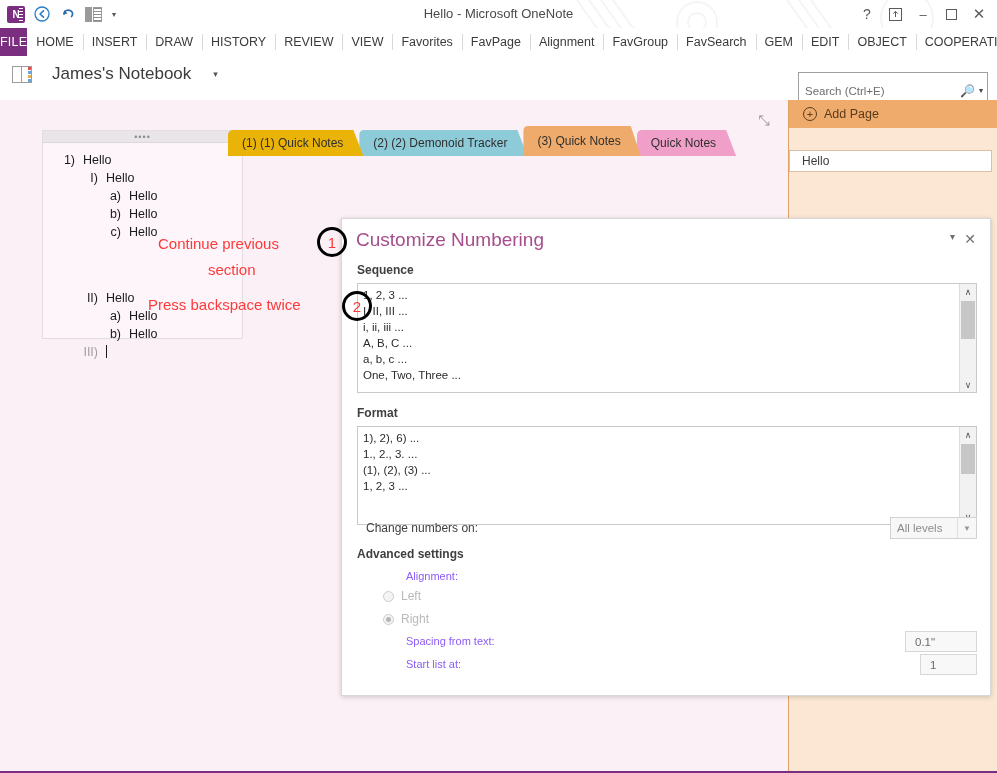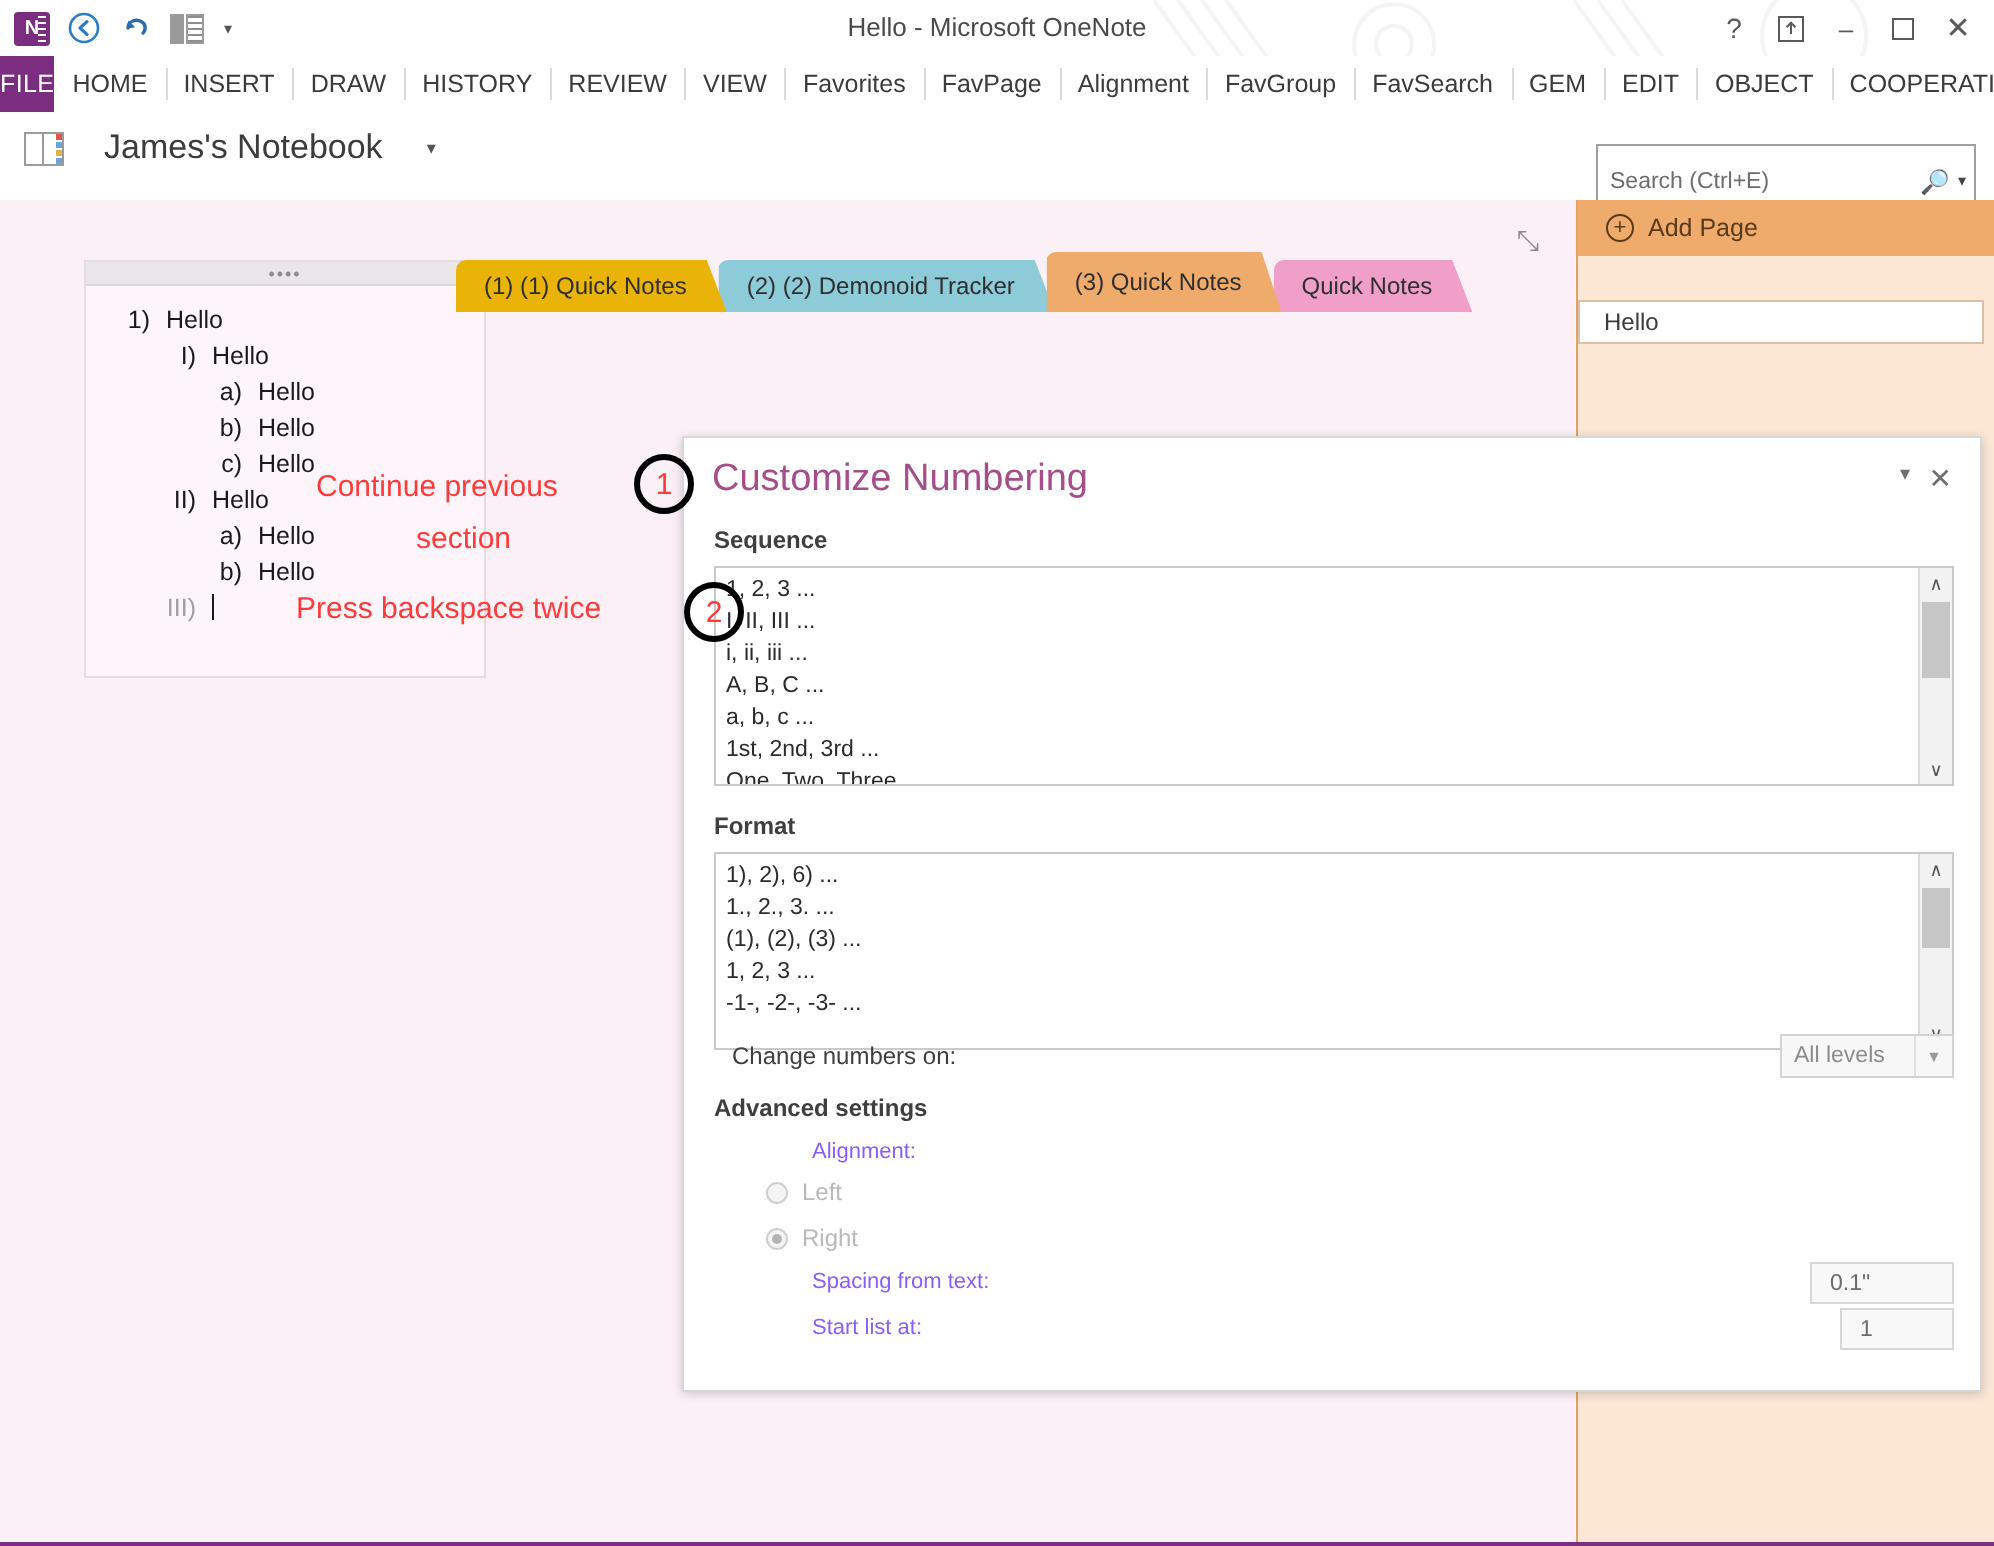--- a/index.html
+++ b/index.html
@@ -352,21 +352,21 @@
         </div>
         <div class="oline" style="padding-left: 56px;">
           <span class="onum" style="min-width: 22px;">b)</span>
           <span class="otext" style="margin-left: 8px;">Hello</span>
         </div>
         <div class="oline" style="padding-left: 56px;">
           <span class="onum" style="min-width: 22px;">c)</span>
           <span class="otext" style="margin-left: 8px;">Hello</span>
         </div>
         <div class="oline" style="padding-left: 33px;">
-          <span class="onum" style="min-width: 22px;">II)</span>
+          <span class="onum" style="min-width: 22px; margin-top: 48px;">II)</span>
           <span class="otext" style="margin-left: 8px;">Hello</span>
         </div>
         <div class="oline" style="padding-left: 56px;">
           <span class="onum" style="min-width: 22px;">a)</span>
           <span class="otext" style="margin-left: 8px;">Hello</span>
         </div>
         <div class="oline" style="padding-left: 56px;">
           <span class="onum" style="min-width: 22px;">b)</span>
           <span class="otext" style="margin-left: 8px;">Hello</span>
         </div>
@@ -401,38 +401,36 @@
     <div class="dlg-ctrl close">✕</div>
 
     <div class="dlg-label" style="left:15px; top:44px;">Sequence</div>
     <div class="listbox" style="left:15px; top:64px; width:620px; height:110px;">
       <div class="lb-inner" id="seq-items">
           <div class="lb-item">1, 2, 3 ...</div>
           <div class="lb-item">I, II, III ...</div>
           <div class="lb-item">i, ii, iii ...</div>
           <div class="lb-item">A, B, C ...</div>
           <div class="lb-item">a, b, c ...</div>
-          <div class="lb-item">1st, 2nd, 3rd ...</div>
           <div class="lb-item">One, Two, Three ...</div>
         </div>
       <div class="scrollcol">
         <div class="arw">∧</div>
         <div class="thumb" style="top:17px; height:38px;"></div>
         <div class="arw dn">∨</div>
       </div>
     </div>
 
     <div class="dlg-label" style="left:15px; top:187px;">Format</div>
     <div class="listbox" style="left:15px; top:207px; width:620px; height:99px;">
       <div class="lb-inner" id="fmt-items">
           <div class="lb-item">1), 2), 6) ...</div>
           <div class="lb-item">1., 2., 3. ...</div>
           <div class="lb-item">(1), (2), (3) ...</div>
           <div class="lb-item">1, 2, 3 ...</div>
-          <div class="lb-item">-1-, -2-, -3- ...</div>
         </div>
       <div class="scrollcol">
         <div class="arw">∧</div>
         <div class="thumb" style="top:17px; height:30px;"></div>
         <div class="arw dn">∨</div>
       </div>
     </div>
 
     <div class="cno-label" style="left:24px; top:302px;">Change numbers on:</div>
     <div class="combo" style="left:548px; top:298px; width:87px;">

